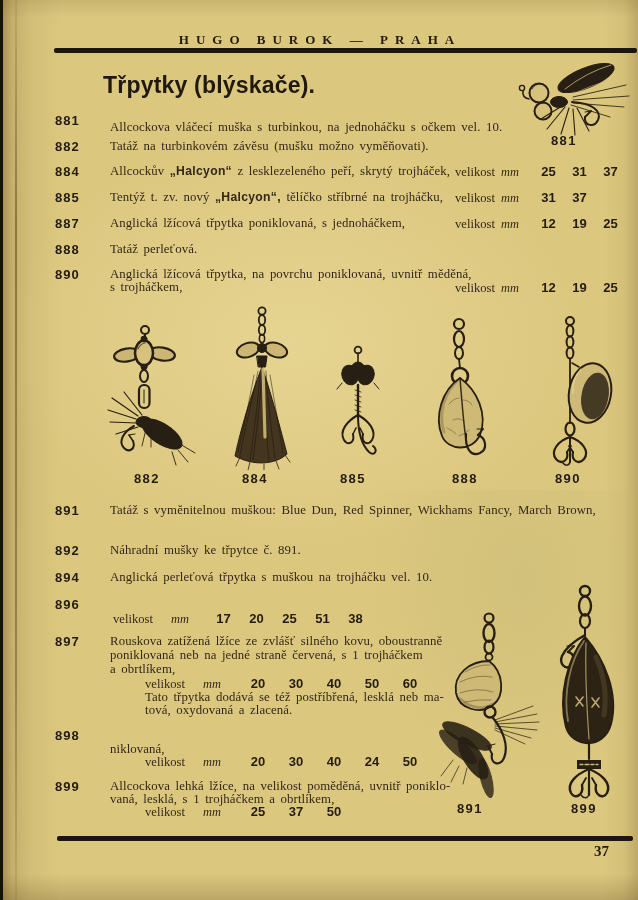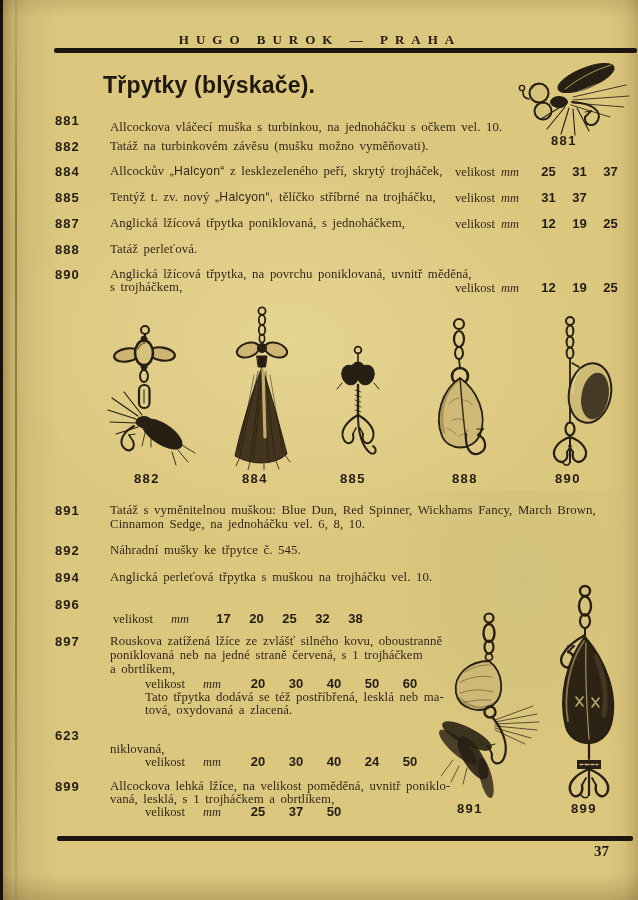--- a/index.html
+++ b/index.html
@@ -20,21 +20,21 @@
   .rule{position:absolute;height:5px;background:#1c1610;border-radius:2px;}
   .top-rule{left:54px;top:48px;width:583px;}
   .bottom-rule{left:57px;top:836px;width:576px;}
   .brand{position:absolute;top:32px;left:40px;width:560px;text-align:center;white-space:nowrap;
     font-family:"Liberation Serif",serif;font-weight:700;font-size:13px;letter-spacing:7px;color:#241c10;}
   .title{position:absolute;left:103px;top:72px;margin:0;font-family:"Liberation Sans",sans-serif;
     font-weight:700;font-size:23px;color:#1f1910;letter-spacing:0.2px;}
   .no{position:absolute;left:55px;font-family:"Liberation Sans",sans-serif;font-weight:700;
     font-size:13px;letter-spacing:1px;color:#241c10;}
   .tl{position:absolute;left:110px;font-size:12.8px;white-space:nowrap;word-spacing:2.2px;letter-spacing:0.1px;}
-  .bb{font-family:"Liberation Sans",sans-serif;font-weight:400;font-size:12.2px;letter-spacing:0.3px;}
+  .bb{font-family:"Liberation Sans",sans-serif;font-weight:700;font-size:12.2px;letter-spacing:0.3px;}
   .vel{position:absolute;display:flex;align-items:baseline;}
   .velr{left:455px;}
   .veli{left:145px;}
   .vel896{left:113px;}
   .vl{width:46px;font-size:12.6px;}
   .veli .vl,.vel896 .vl{width:58px;}
   .vm{width:32px;text-align:left;font-style:italic;font-size:12.4px;}
   .veli .vm,.vel896 .vm{width:36px;}
   .vn{width:31px;text-align:center;font-family:"Liberation Sans",sans-serif;font-weight:700;font-size:13px;color:#241c10;}
   .veli .vn{width:38px;}
@@ -225,56 +225,55 @@
       <path d="M25,122 C37,126 45,136 39,144 C34,150 26,146 28,137" stroke-width="2.2"></path>
       <path d="M28,137 L24,131" stroke-width="1.8"></path>
       <path d="M25,122 L25,147" stroke-width="2"></path>
       <path d="M25,147 c-1,4 -5,4 -7,1" stroke-width="1.5"></path>
     </g>
   </svg>
   <div class="figcap" style="left:546px;top:471px">890</div>
 
   <div class="no" style="top:503px">891</div>
   <div class="tl" style="top:503px">Tatáž s vyměnitelnou muškou: Blue Dun, Red Spinner, Wickhams Fancy, March Brown,</div>
-  <div class="tl" style="top:517px">Cinnamon Sedge, na jednoháčku vel. 6, 8, 10.</div>
 
   <div class="no" style="top:543px">892</div>
-  <div class="tl" style="top:543px">Náhradní mušky ke třpytce č. 545.</div>
+  <div class="tl" style="top:543px">Náhradní mušky ke třpytce č. 891.</div>
 
   <div class="no" style="top:570px">894</div>
   <div class="tl" style="top:570px">Anglická perleťová třpytka s muškou na trojháčku vel. 10.</div>
 
   <div class="no" style="top:597px">896</div>
   <div class="vel vel896" style="top:611px">
     <span class="vl">velikost</span>
     <span class="vm">mm</span>
     <span class="vn">17</span>
     <span class="vn">20</span>
     <span class="vn">25</span>
-    <span class="vn">32</span>
+    <span class="vn">51</span>
     <span class="vn">38</span>
   </div>
 
   <div class="no" style="top:634px">897</div>
   <div class="tl" style="top:634px">Rouskova zatížená lžíce ze zvlášť silného kovu, oboustranně</div>
   <div class="tl" style="top:648px">poniklovaná neb na jedné straně červená, s 1 trojháčkem</div>
   <div class="tl" style="top:662px">a obrtlíkem,</div>
   <div class="vel veli" style="top:676px">
     <span class="vl">velikost</span>
     <span class="vm">mm</span>
     <span class="vn">20</span>
     <span class="vn">30</span>
     <span class="vn">40</span>
     <span class="vn">50</span>
     <span class="vn">60</span>
   </div>
   <div class="tl" style="top:690px;left:145px">Tato třpytka dodává se též postříbřená, lesklá neb ma-</div>
   <div class="tl" style="top:703px;left:145px">tová, oxydovaná a zlacená.</div>
 
-  <div class="no" style="top:728px">623</div>
+  <div class="no" style="top:728px">898</div>
   <div class="tl" style="top:742px">niklovaná,</div>
   <div class="vel veli" style="top:754px">
     <span class="vl">velikost</span>
     <span class="vm">mm</span>
     <span class="vn">20</span>
     <span class="vn">30</span>
     <span class="vn">40</span>
     <span class="vn">24</span>
     <span class="vn">50</span>
   </div>

